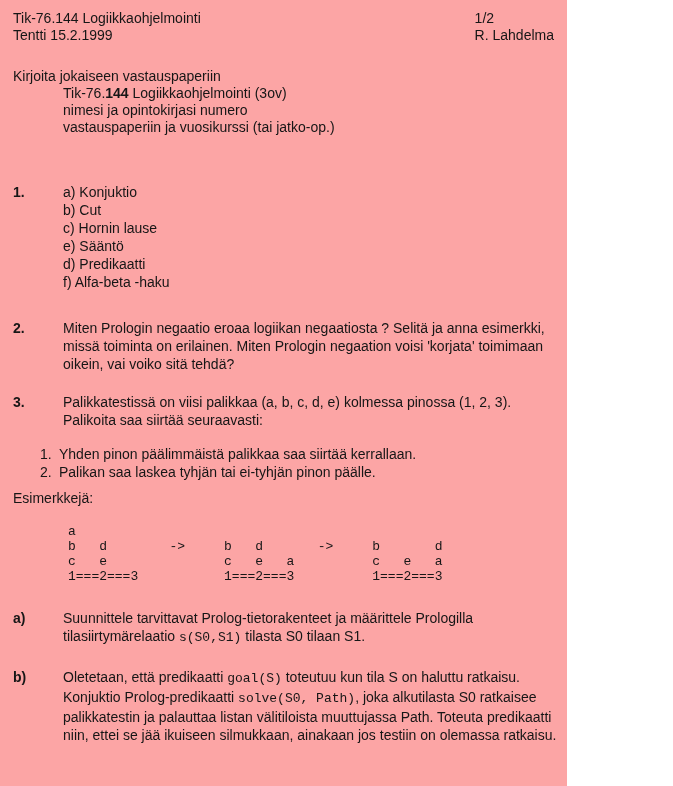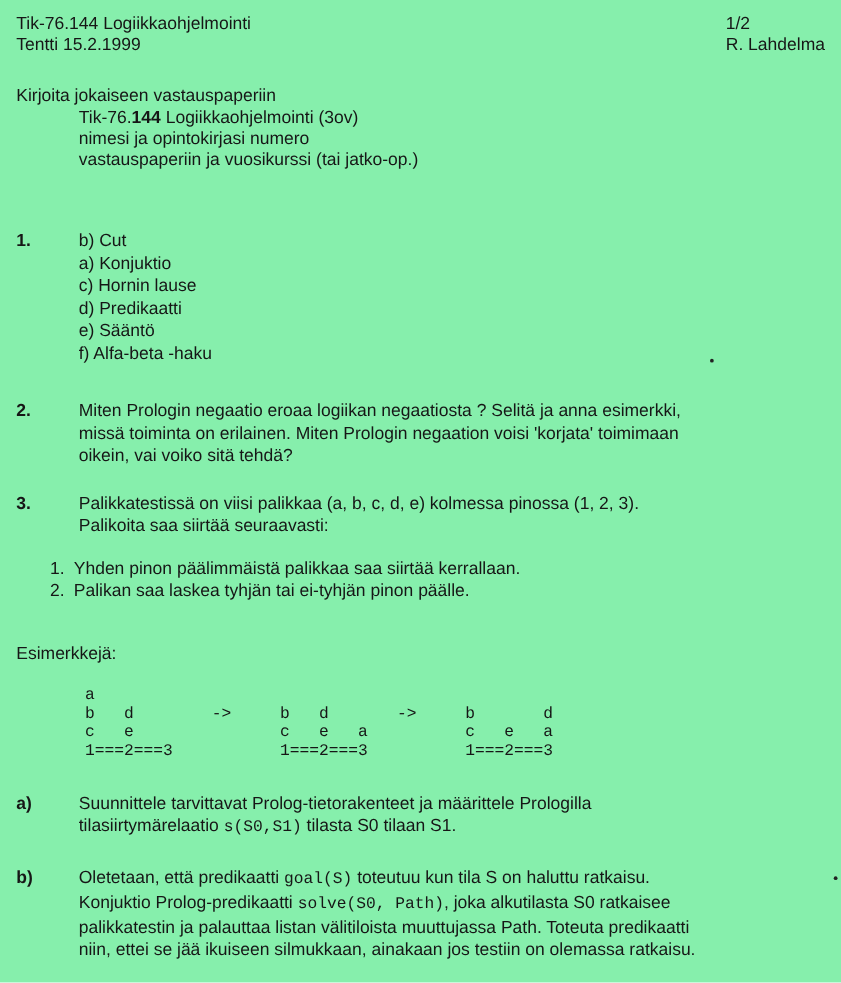--- a/index.html
+++ b/index.html
@@ -2,23 +2,23 @@
 <html><head>
 <meta charset="utf-8">
 <style>
   html, body {
     margin: 0;
     padding: 0;
     background: #ffffff;
   }
   .sheet {
     position: relative;
-    width: 673px;
+    width: 567px;
     height: 786px;
-    background: #86efac;
+    background: #fca5a5;
     color: #161616;
     font-family: "Liberation Sans", sans-serif;
     font-size: 14px;
     overflow: hidden;
     box-sizing: border-box;
     padding: 10px 13px 0 13px;
   }
   .line { white-space: nowrap; }
 
   
@@ -39,21 +39,21 @@
   .q1 { margin-top: 47px; }
   .q2 { margin-top: 28px; }
   .q3 { margin-top: 20px; }
 
   
   .rules { margin-top: 16px; margin-left: 27px; line-height: 18px; }
   .rule { display: flex; }
   .rnum { width: 19px; flex: 0 0 19px; }
 
   
-  .examples-label { margin-top: 32px; line-height: 18px; }
+  .examples-label { margin-top: 8px; line-height: 18px; }
   .diagram {
     margin: 17px 0 0 55px;
     font-family: "Liberation Mono", "DejaVu Sans Mono", monospace;
     font-size: 13px;
     line-height: 15px;
   }
   .diagram .line { white-space: pre; }
 
   .qa { margin-top: 25px; }
   .qb { margin-top: 21px; }
@@ -91,25 +91,25 @@
   <div class="instructions">
     <div class="line">Kirjoita jokaiseen vastauspaperiin</div>
     <div class="line indent"><span>Tik-76.</span><span class="b">144</span><span> Logiikkaohjelmointi (3ov)</span></div>
     <div class="line indent">nimesi ja opintokirjasi numero</div>
     <div class="line indent">vastauspaperiin ja vuosikurssi (tai jatko-op.)</div>
   </div>
 
   <div class="q q1">
     <div class="qnum">1.</div>
     <div class="qbody">
+      <div class="line">a) Konjuktio</div>
       <div class="line">b) Cut</div>
-      <div class="line">a) Konjuktio</div>
       <div class="line">c) Hornin lause</div>
+      <div class="line">e) Sääntö</div>
       <div class="line">d) Predikaatti</div>
-      <div class="line">e) Sääntö</div>
       <div class="line">f) Alfa-beta -haku</div>
     </div>
   </div>
 
   <div class="q q2">
     <div class="qnum">2.</div>
     <div class="qbody">
       <div class="line">Miten Prologin negaatio eroaa logiikan negaatiosta ? Selitä ja anna esimerkki,</div>
       <div class="line">missä toiminta on erilainen. Miten Prologin negaation voisi 'korjata' toimimaan</div>
       <div class="line">oikein, vai voiko sitä tehdä?</div>

